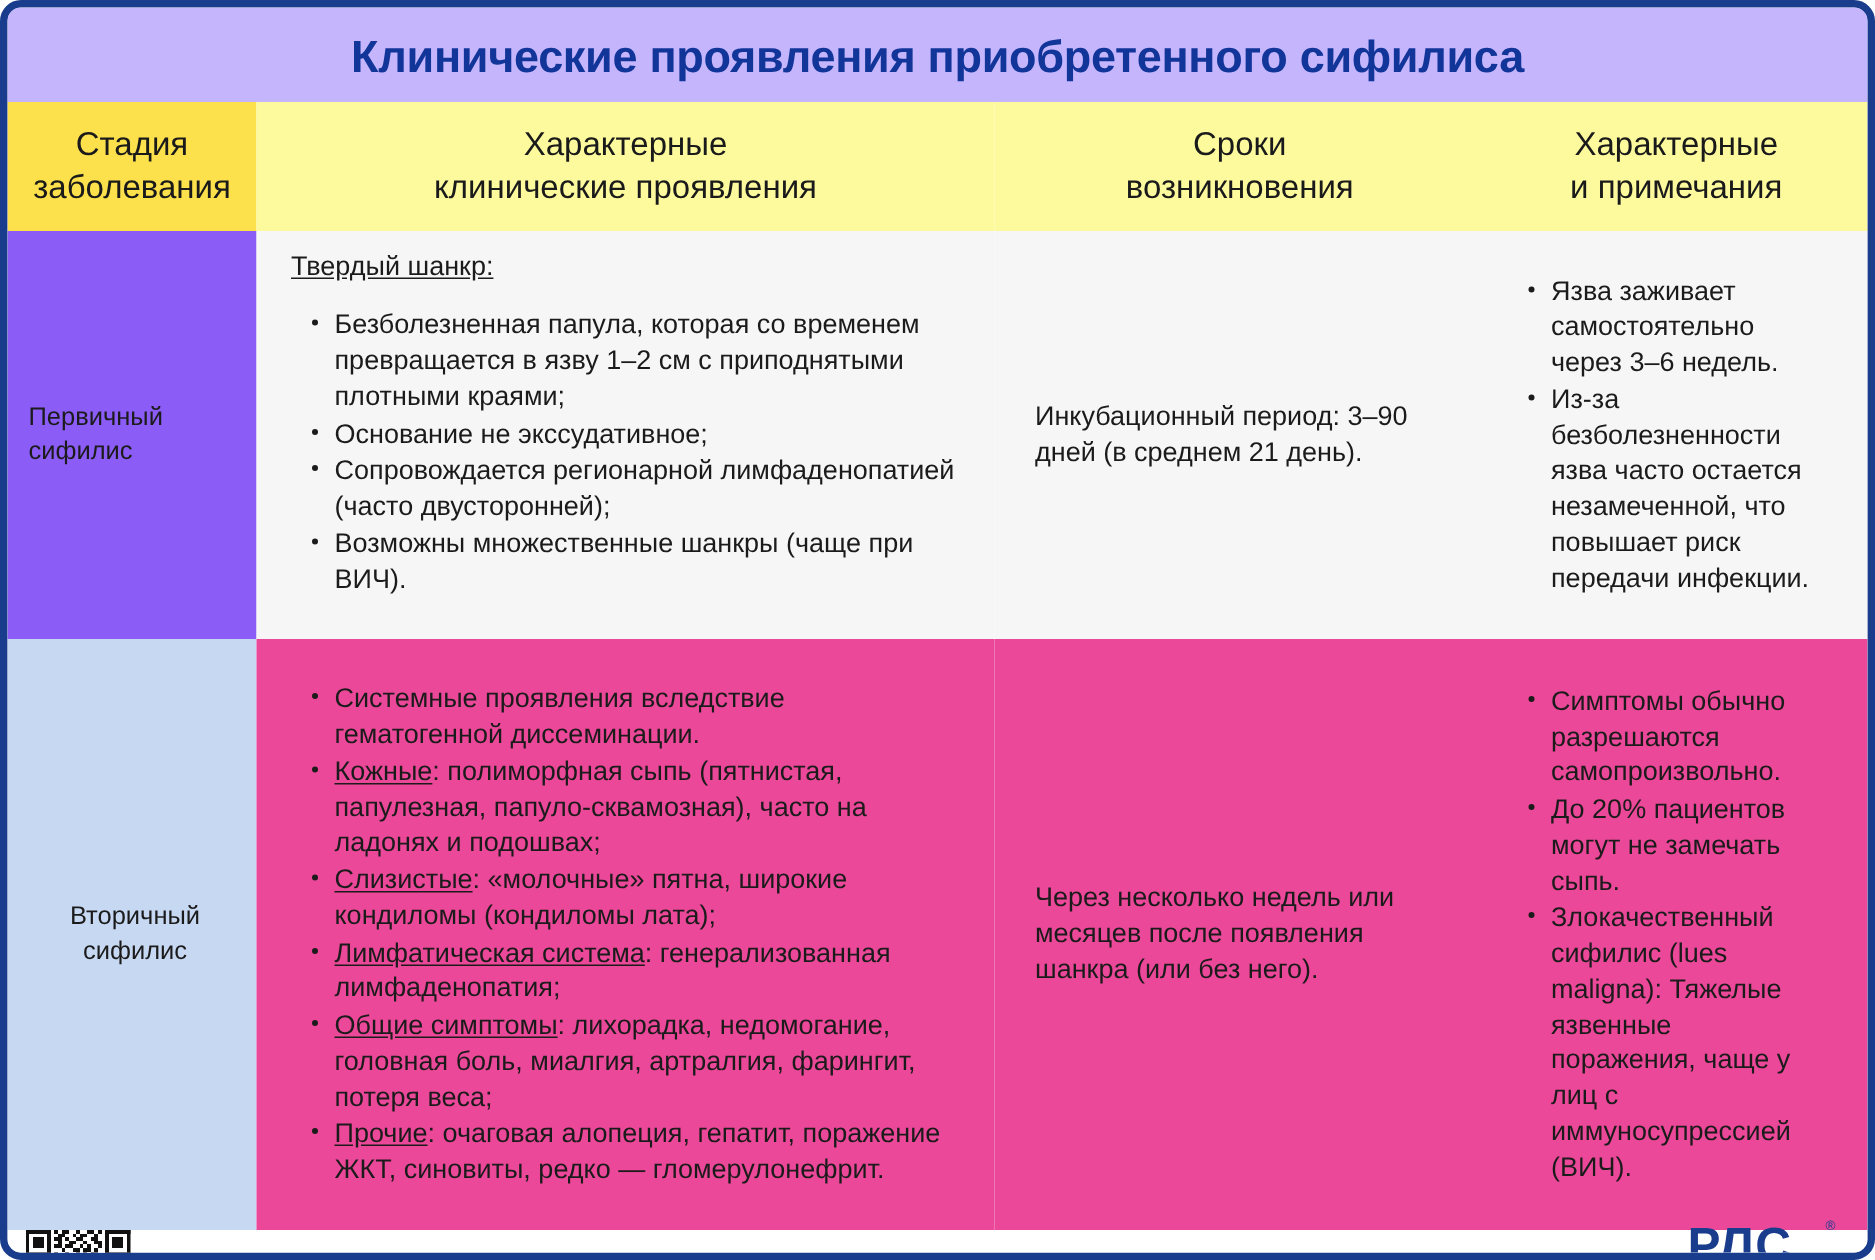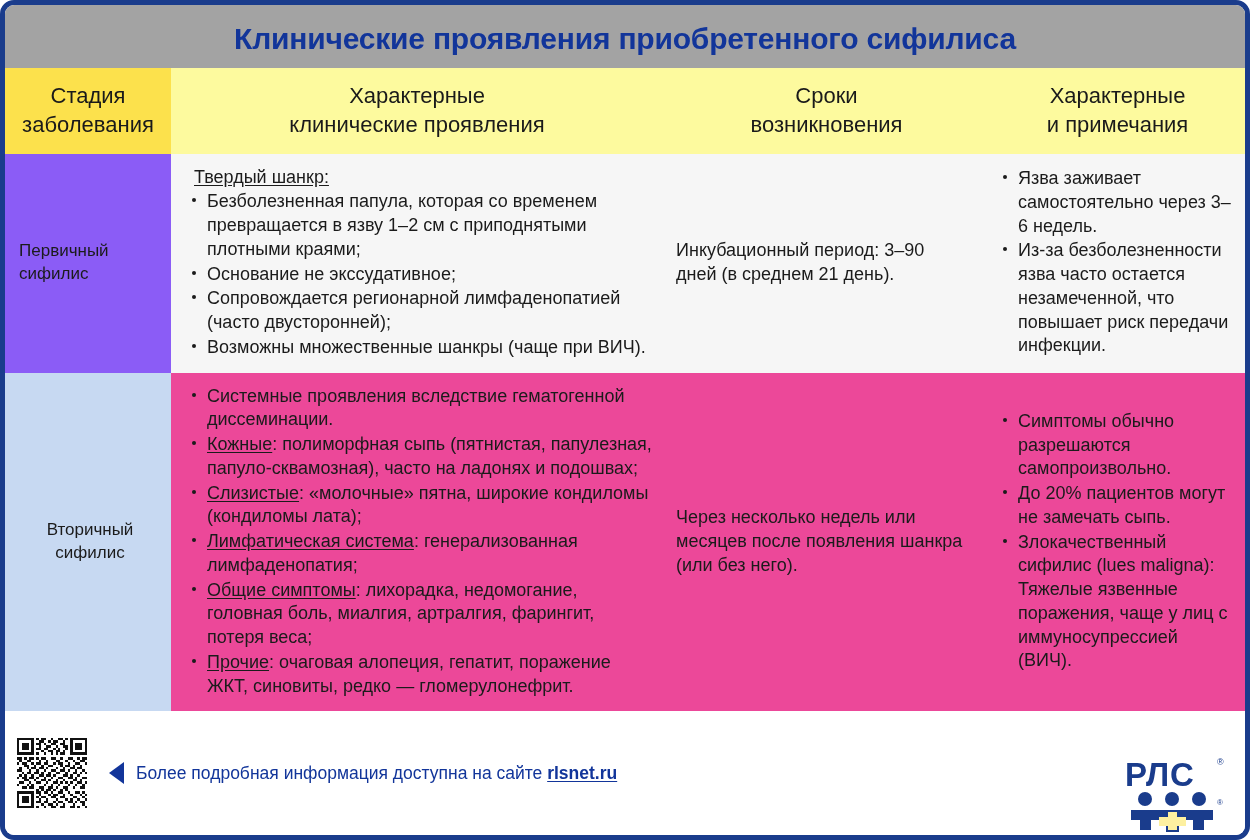--- a/index.html
+++ b/index.html
@@ -25,21 +25,21 @@
     overflow: hidden;
     display: flex;
     flex-direction: column;
   }
 
   
   .title-block {
     flex: 0 0 auto;
     padding: 14px 40px 10px 40px;
     text-align: center;
-    background: #a3a3a3;
+    background: #c4b5fd;
   }
   .title-line {
     color: #12359a;
     font-size: 30px;
     font-weight: bold;
     line-height: 1.30;
     letter-spacing: -0.2px;
     white-space: nowrap;
   }
   .title-suffix {
@@ -97,21 +97,21 @@
   td.notes    { padding: 12px 14px 12px 6px; }
 
   .lead {
     text-decoration: underline;
     text-underline-offset: 2px;
     margin: 0 0 1px 9px;
   }
 
   ul.bullets {
     list-style: none;
-    margin: 0;
+    margin: 16px;
     padding: 0;
   }
   ul.bullets > li {
     position: relative;
     padding-left: 22px;
     margin: 0 0 1px 0;
   }
   ul.bullets > li::before {
     content: "";
     position: absolute;
@@ -119,21 +119,21 @@
     top: 8px;
     width: 4px;
     height: 4px;
     border-radius: 50%;
     background: #1b1b1b;
   }
   .term {
     text-decoration: underline;
     text-underline-offset: 2px;
   }
-  .plain-para { margin: 3px; }
+  .plain-para { margin: 17px; }
 
   
   .footer {
     flex: 1 1 auto;
     position: relative;
     background: #ffffff;
     display: flex;
     align-items: center;
     padding: 0 14px 0 10px;
   }

